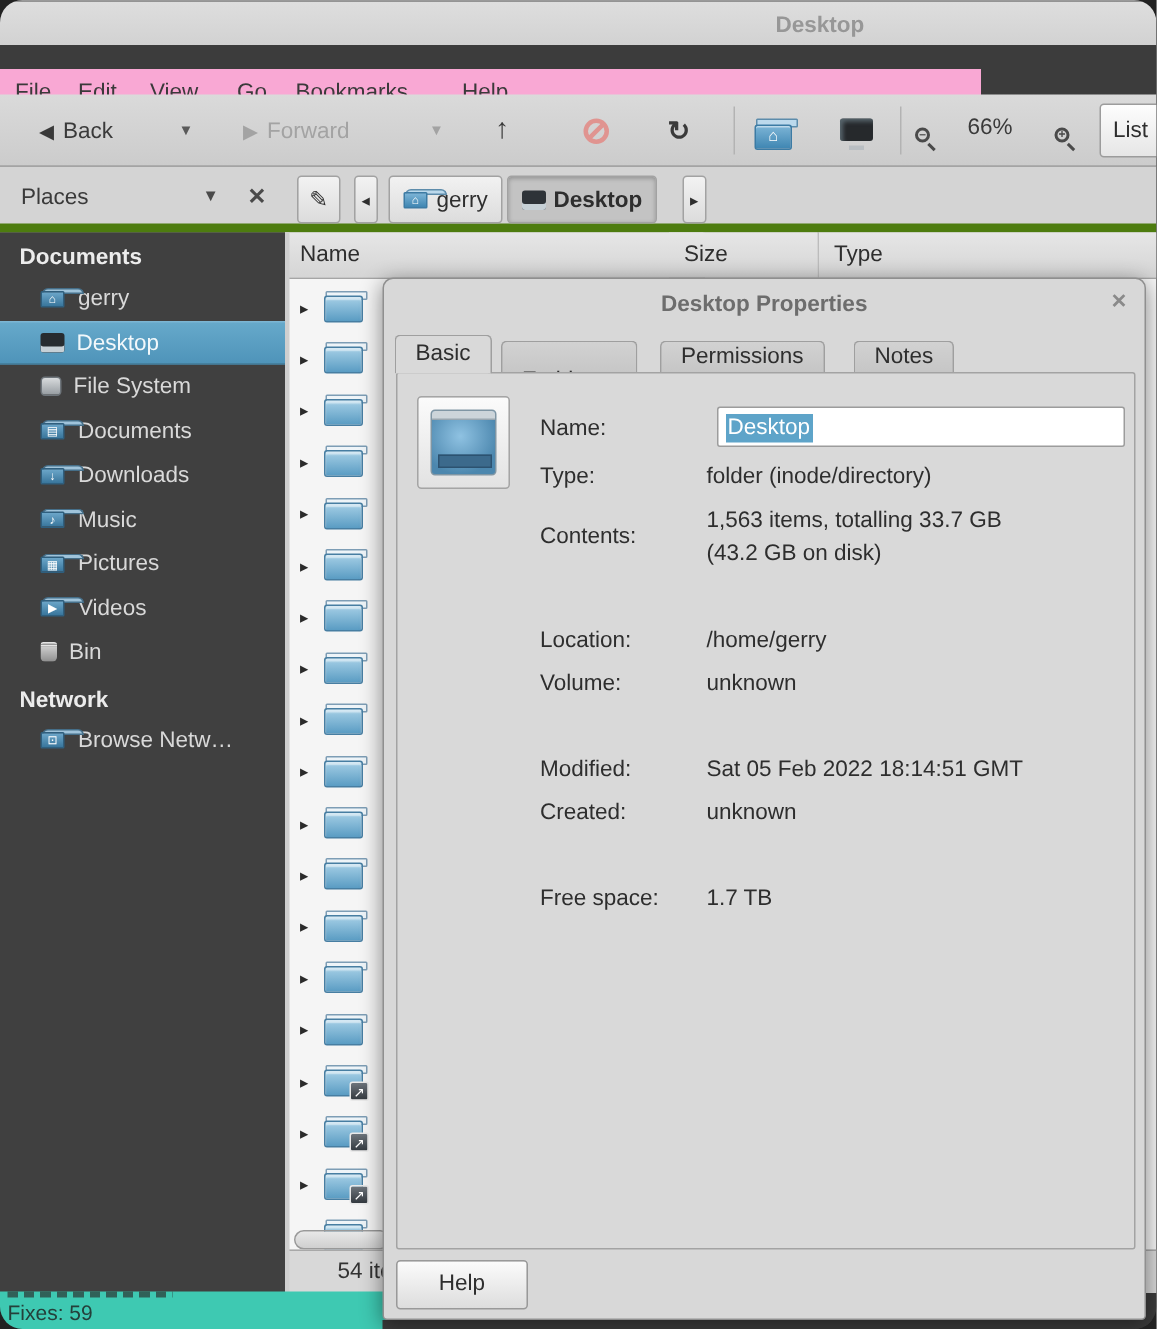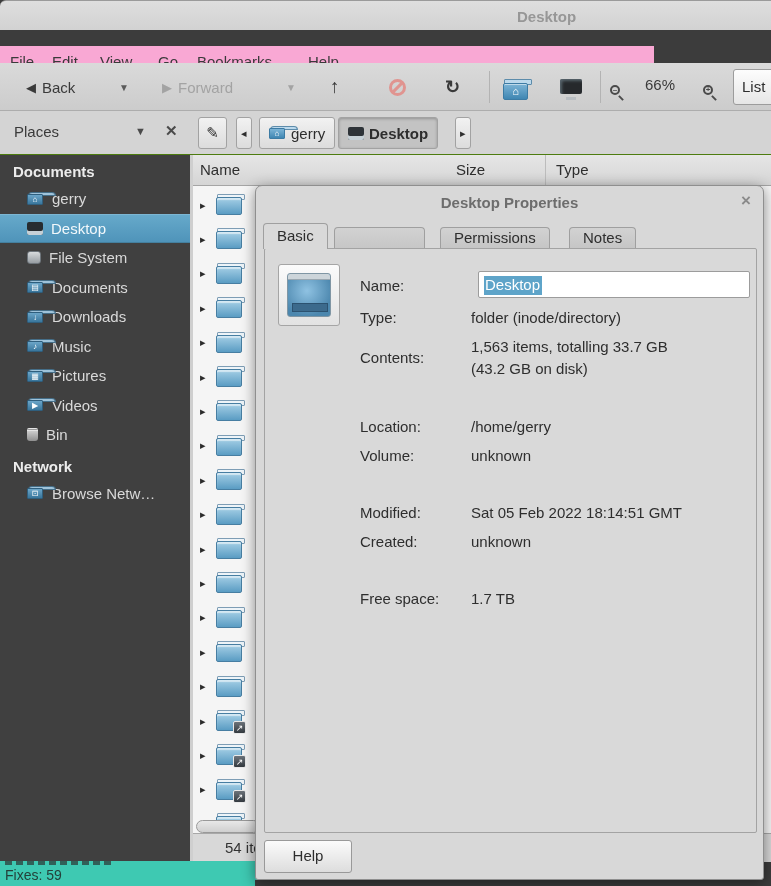--- a/index.html
+++ b/index.html
@@ -1,18 +1,18 @@
 <!DOCTYPE html>
 <html><head>
 <meta charset="utf-8">
 <style>
   * { margin:0; padding:0; box-sizing:border-box; }
   body { background:#222; }
   .screen{ position:relative; width:771px; height:886px; overflow:hidden;
-    background:#3c3c3c; font-family:"Liberation Sans", sans-serif; font-size:15px; color:#2e2e2e; }
+    background:#3c3c3c; font-family:"Liberation Sans", sans-serif; font-size:15px; color:#2e2e2e;border-radius:15px; }
 
   
   .titlebar{ position:absolute; left:0; top:0; width:771px; height:30px;
     background:linear-gradient(#dedede,#d2d2d2); border-top:1px solid #9a9a9a; border-radius:6px 0 0 0;}
   .wtitle{ position:absolute; left:517px; top:7px; color:#979797; font-weight:bold; }
   .menubar{ position:absolute; left:0; top:46px; width:654px; height:33px; background:#f9a8d4; }
   .menu-item{ position:absolute; top:7px; color:#3a3a3a; cursor:default; }
   .toolbar{ position:absolute; left:0; top:63px; width:771px; height:48px;
     background:linear-gradient(#dadada,#cccccc); border-bottom:1px solid #adadad; }
   .tbtn{ position:absolute; top:10px; height:28px; display:flex; align-items:center; gap:6px; color:#3a3a3a; }
@@ -41,21 +41,21 @@
   .tb-folder .body{ position:absolute; left:0; top:4px; width:25px; height:17px; border:1px solid #3c7ba4;
     border-radius:2px; background:linear-gradient(#7cb4d6,#3f86b2); box-shadow:inset 0 1px 0 rgba(255,255,255,.5);
     color:#fff; font-size:11px; line-height:15px; text-align:center; }
   .tb-monitor{ position:relative; width:22px; height:21px; }
   .tb-monitor .scr{ position:absolute; left:0; top:0; width:22px; height:15px; background:#26292c;
     border-radius:2px; box-shadow:inset 2px 2px 3px rgba(120,140,150,.6); }
   .tb-monitor .base{ position:absolute; left:6px; bottom:0; width:10px; height:3px; background:#b9bec2; }
 
   
   .pathband{ position:absolute; left:0; top:111px; width:771px; height:44px; background:#d4d4d4;
-    border-bottom:1px solid #4d7c0f; }
+    border-bottom:6px solid #4d7c0f; }
   .places-head{ position:absolute; left:0; top:0; width:190px; height:44px; }
   .places-label{ position:absolute; left:14px; top:12px; color:#3a3a3a; }
   .places-caret{ position:absolute; left:135px; top:14px; font-size:11px; color:#4a4a4a; }
   .places-close{ position:absolute; left:165px; top:11px; font-weight:bold; color:#4a4a4a; }
   .crumb-btn{ position:absolute; top:6px; height:32px; border:1px solid #a2a2a2; border-radius:3px;
     background:linear-gradient(#f2f2f2,#dcdcdc); display:flex; align-items:center; gap:5px; padding:0 9px; }
   .crumb-active{ background:#c3c3c3; box-shadow:inset 0 1px 3px rgba(0,0,0,.25); font-weight:bold; }
   .crumb-arrow{ padding:0 4px; }
   .mini-fold{ position:relative; width:17px; height:14px; }
   .mini-fold .tab{ position:absolute; left:1px; top:0; width:7px; height:4px; background:#bcd9ec; border:1px solid #5d8cab; }

